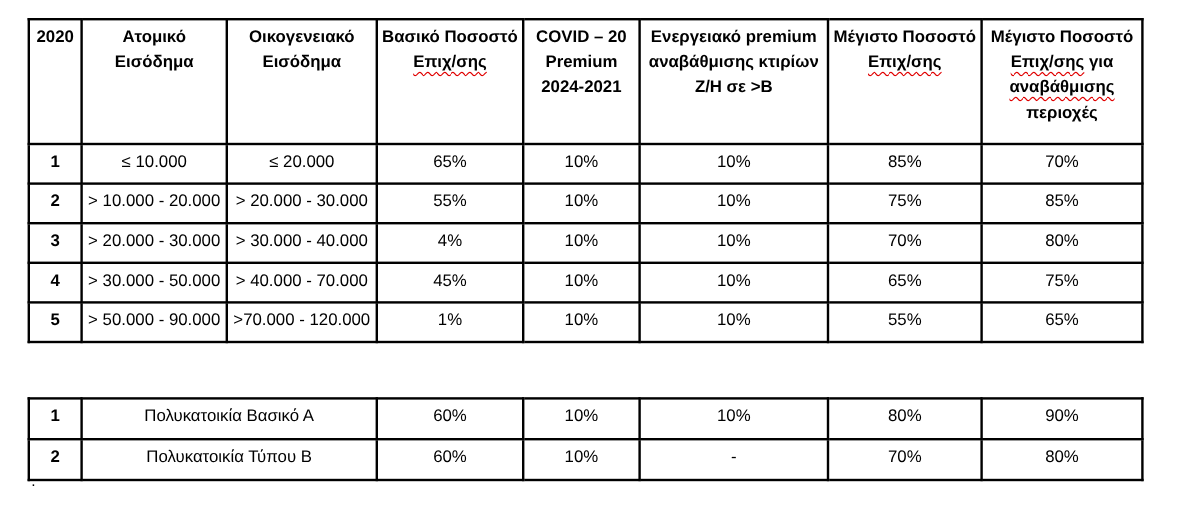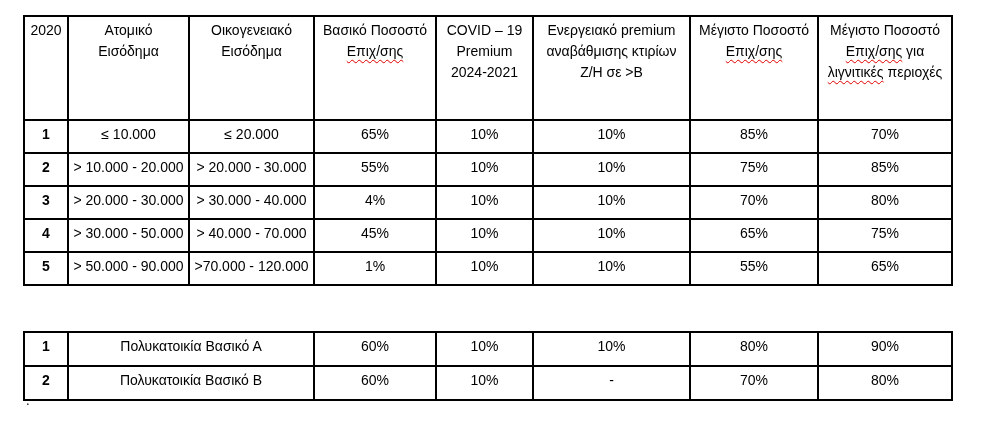--- a/index.html
+++ b/index.html
@@ -5,21 +5,21 @@
   html,body { margin:0; padding:0; }
   .page {
     position:relative; width:983px; height:442px; background:#ffffff;
     font-family:"Liberation Sans", sans-serif; color:#000000; overflow:hidden;
   }
   table { border-collapse:collapse; table-layout:fixed; position:absolute; background:#ffffff; }
   td {
     border:2px solid #000000; vertical-align:top; text-align:center;
     padding:3px 2px 0 2px; font-size:14px; line-height:21px; overflow:hidden;
   }
-  .hdr td { font-weight:normal; }
+  .hdr td { font-weight:bold; }
   .rownum { font-weight:bold; }
   #t1 { left:23px; top:15px; }
   #t2 { left:23px; top:331px; }
   #t1 .hdr { height:104px; }
   #t1 .datarow { height:33px; }
   #t2 .datarow { height:34px; }
   .sq {
     text-decoration-line:underline; text-decoration-style:wavy;
     text-decoration-color:#e00000; text-decoration-thickness:1px;
     text-underline-offset:3px;
@@ -51,37 +51,37 @@
       </td>
       <td>
         <span>Οικογενειακό</span><br>
         <span>Εισόδημα</span>
       </td>
       <td>
         <span>Βασικό Ποσοστό</span><br>
         <span class="sq">Επιχ/σης</span>
       </td>
       <td>
-        <span>COVID – 19</span><br>
+        <span>COVID – 20</span><br>
         <span>Premium</span><br>
         <span>2024-2021</span>
       </td>
       <td>
         <span>Ενεργειακό premium</span><br>
         <span>αναβάθμισης κτιρίων</span><br>
         <span>Ζ/Η σε &gt;Β</span>
       </td>
       <td>
         <span>Μέγιστο Ποσοστό</span><br>
         <span class="sq">Επιχ/σης</span>
       </td>
       <td>
         <span>Μέγιστο Ποσοστό</span><br>
         <span class="sq">Επιχ/σης</span><span> για</span><br>
-        <span class="sq">λιγνιτικές</span><span> περιοχές</span>
+        <span class="sq">αναβάθμισης</span><span> περιοχές</span>
       </td>
     </tr>
     <tr class="datarow">
       <td class="rownum">1</td>
       <td>≤ 10.000</td>
       <td>≤ 20.000</td>
       <td>65%</td>
       <td>10%</td>
       <td>10%</td>
       <td>85%</td>
@@ -145,21 +145,21 @@
       <td class="rownum">1</td>
       <td>Πολυκατοικία Βασικό Α</td>
       <td>60%</td>
       <td>10%</td>
       <td>10%</td>
       <td>80%</td>
       <td>90%</td>
     </tr>
     <tr class="datarow">
       <td class="rownum">2</td>
-      <td>Πολυκατοικία Βασικό Β</td>
+      <td>Πολυκατοικία Τύπου Β</td>
       <td>60%</td>
       <td>10%</td>
       <td>-</td>
       <td>70%</td>
       <td>80%</td>
     </tr>
   </tbody>
     </table>
 
   <div class="stray-dot">.</div>

